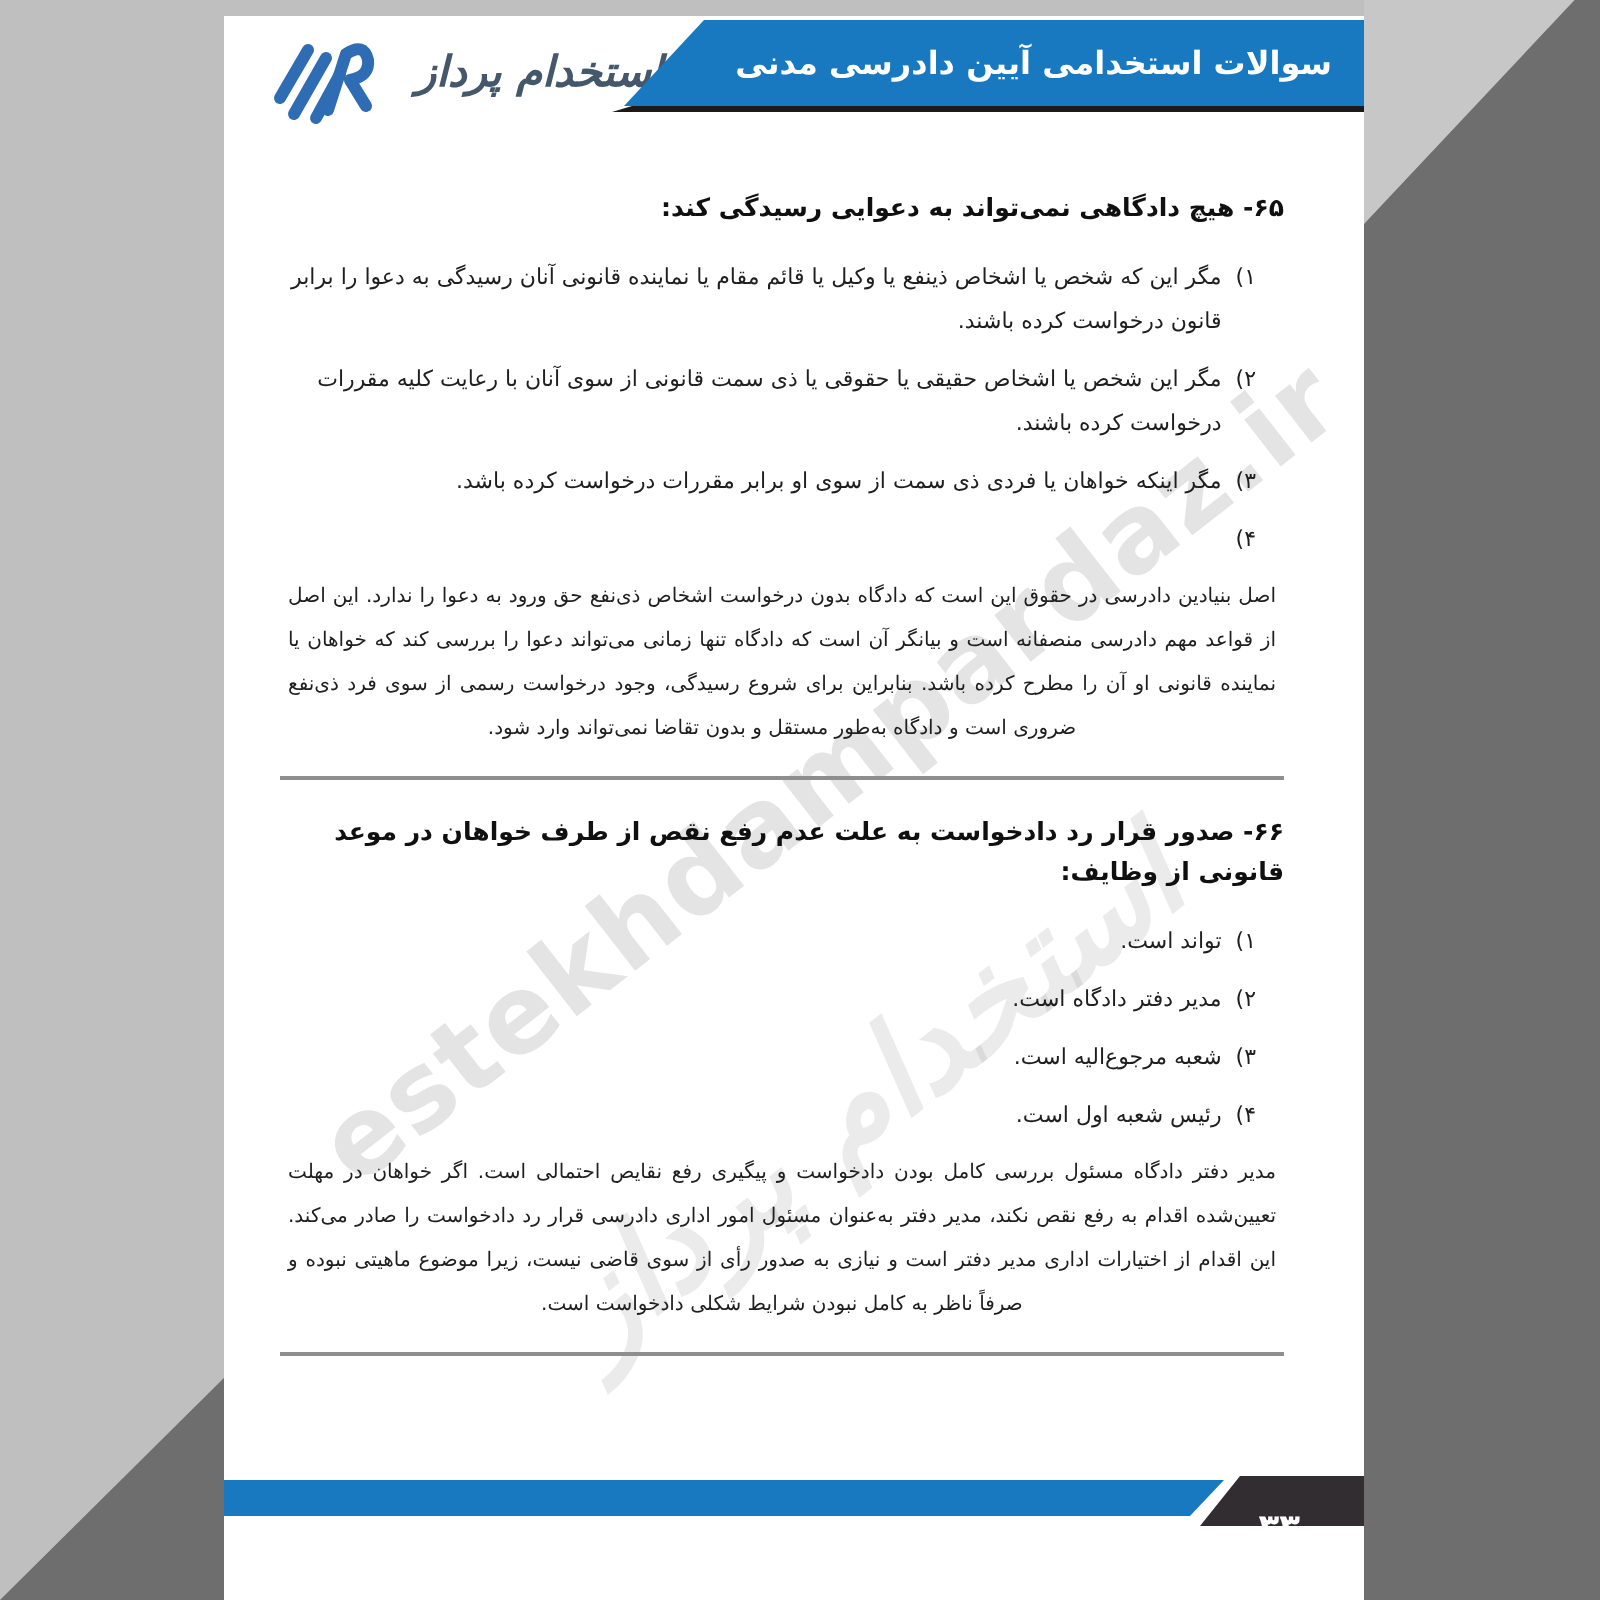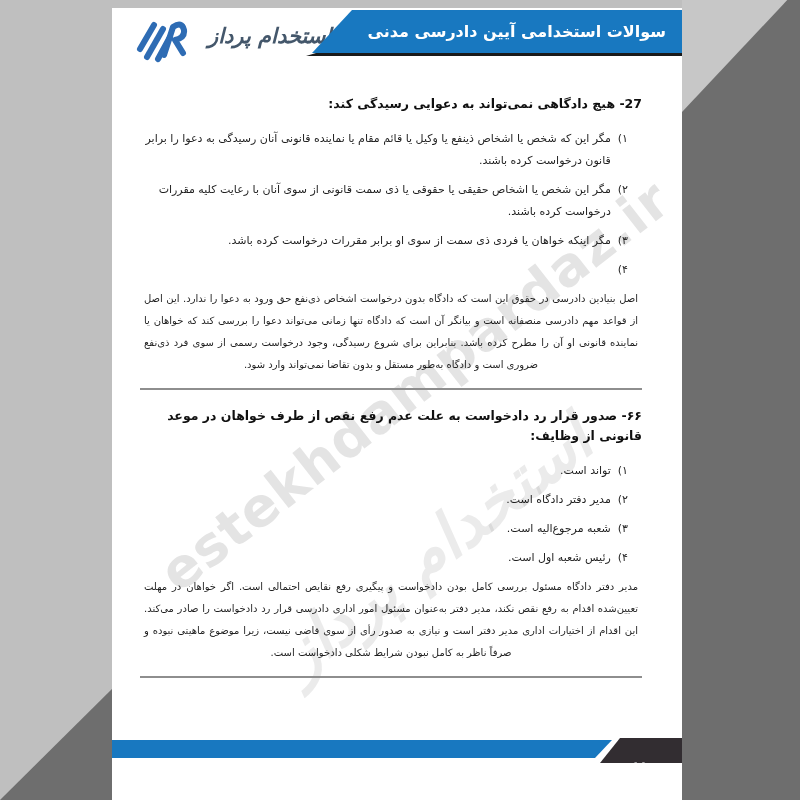--- a/index.html
+++ b/index.html
@@ -45,21 +45,21 @@
                text-align:justify;text-align-last:center;}
   .rule{border:none;border-top:2px solid #8e8e8e;margin:12px 0 16px;}
 
   
   .footer-blue{position:absolute;bottom:42px;left:0;width:500px;height:18px;background:#1878c0;z-index:4;
                clip-path:polygon(0 0,100% 0,calc(100% - 17px) 100%,0 100%);}
   .footer-tab{position:absolute;bottom:37px;right:0;width:82px;height:25px;background:#322d31;z-index:4;
               clip-path:polygon(20px 0,100% 0,100% 100%,0 100%);}
   .footer-dark{position:absolute;bottom:0;left:0;right:0;height:37px;background:#322d31;z-index:4;}
   .page-number{position:absolute;right:32px;bottom:26px;z-index:5;color:#ffffff;
-               font-weight:bold;font-size:13px;}
+               font-weight:bold;font-size:17px;}
   .globe{position:absolute;left:20px;top:6px;width:24px;height:24px;}
   .site-url{position:absolute;left:54px;top:10px;direction:ltr;color:#d6d6d6;font-size:13px;
             letter-spacing:0.5px;white-space:nowrap;}
   .tagline{position:absolute;right:62px;top:12px;direction:rtl;color:#f2f2f2;font-size:11.5px;
            font-style:italic;white-space:nowrap;}
 </style>
 </head>
 <body>
 
 <div class="canvas">
@@ -79,21 +79,21 @@
     <div class="title-bar">
       <span>سوالات استخدامی آیین دادرسی مدنی</span>
     </div>
     <div class="title-shadow"></div>
 
     <div class="wm wm-latin">estekhdampardaz.ir</div>
     <div class="wm wm-fa">استخدام پرداز</div>
 
     <div class="content">
 
-      <p class="q-title">27- هیچ دادگاهی نمی‌تواند به دعوایی رسیدگی کند:</p>
+      <p class="q-title">۶۵- هیچ دادگاهی نمی‌تواند به دعوایی رسیدگی کند:</p>
 
       <div class="option">
         <span class="num">۱)</span>
         <span>مگر این که شخص یا اشخاص ذینفع یا وکیل یا قائم مقام یا نماینده قانونی آنان رسیدگی به دعوا را برابر قانون درخواست کرده باشند.</span>
       </div>
       <div class="option">
         <span class="num">۲)</span>
         <span>مگر این شخص یا اشخاص حقیقی یا حقوقی یا ذی سمت قانونی از سوی آنان با رعایت کلیه مقررات درخواست کرده باشند.</span>
       </div>
       <div class="option">

